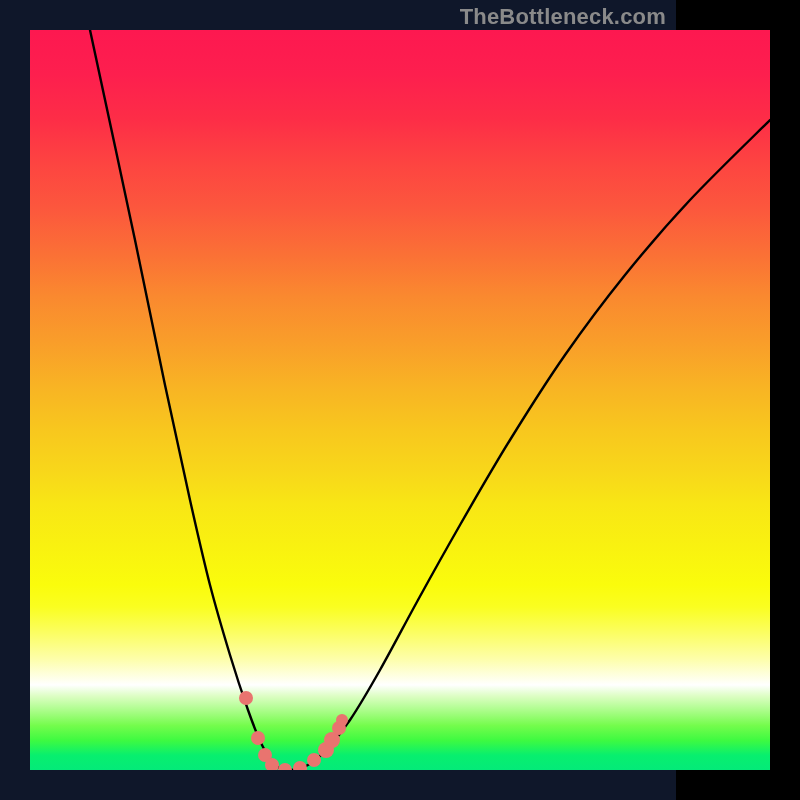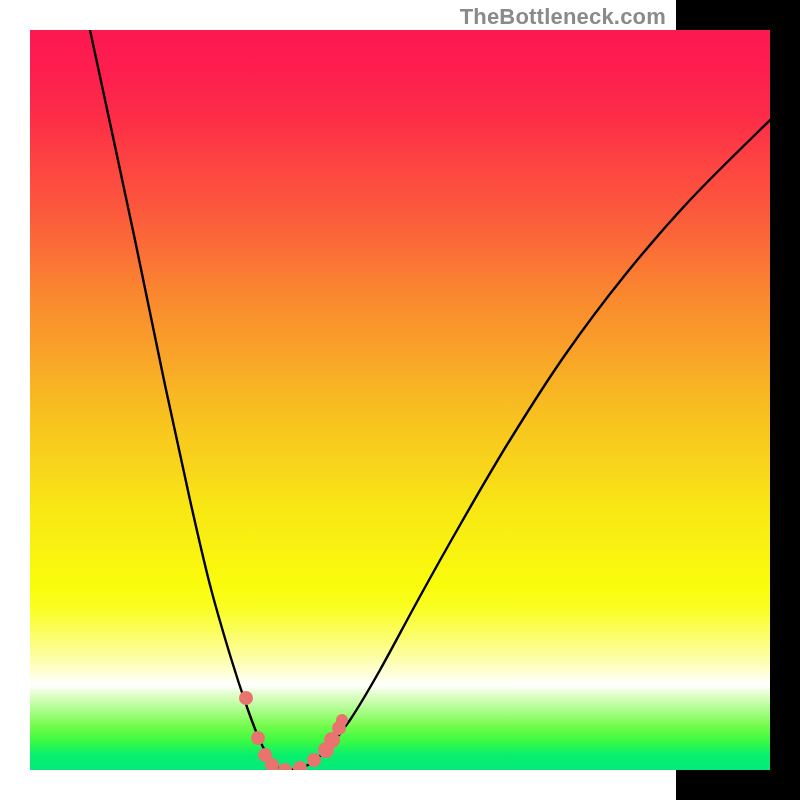--- a/index.html
+++ b/index.html
@@ -7,21 +7,21 @@
     padding: 0;
     width: 800px;
     height: 800px;
     background: #000;
     overflow: hidden;
   }
   .stage {
     position: relative;
     width: 676px;
     height: 800px;
-    background: #ffffff;
+    background: #0f172a;
   }
   .plot-area {
     position: absolute;
     left: 30px;
     top: 30px;
     width: 740px;
     height: 740px;
     overflow: hidden;
   }
   .gradient {

